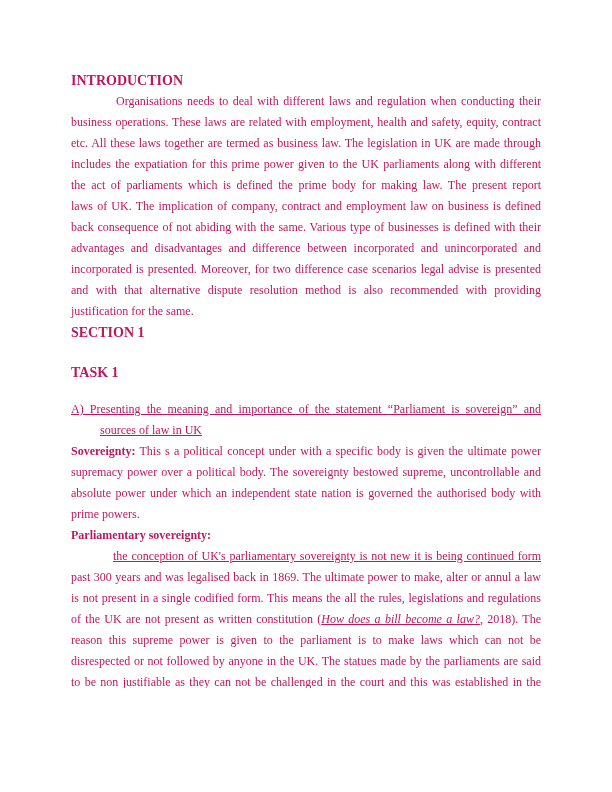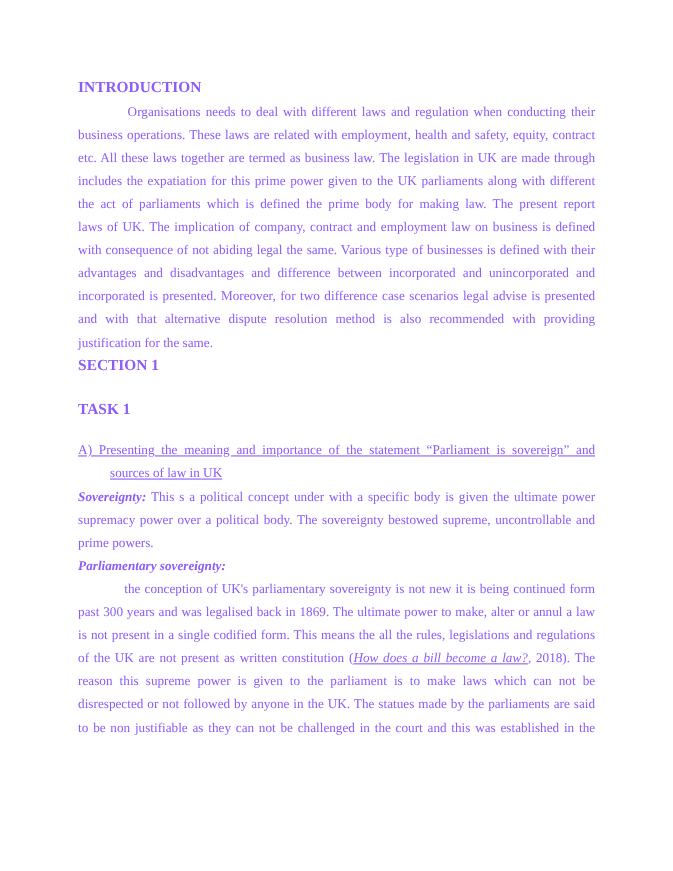--- a/index.html
+++ b/index.html
@@ -6,41 +6,41 @@
   .page {
     position: relative;
     width: 612px;
     height: 688px;
     background: #ffffff;
     box-sizing: border-box;
     padding: 70px 71px 0 71px;
     font-family: "Liberation Serif", "DejaVu Serif", serif;
     font-size: 12px;
     line-height: 21px;
-    color: #8b5cf6;
+    color: #be185d;
     overflow: hidden;
   }
   .h-bold {
     font-weight: bold;
     font-size: 14px;
     line-height: 21px;
   }
   .mt4 { margin-top: 19px; }
   .mt5 { margin-top: 5px; }
   .line {
     text-align: justify;
     text-align-last: justify;
     white-space: normal;
   }
   .line.last { text-align-last: left; }
   .ind45 { padding-left: 45px; }
-  .ind42 { padding-left: 42px; }
+  .ind42 { padding-left: 42px; text-decoration: underline; }
   .ind29 { padding-left: 29px; }
   .u { text-decoration: underline; margin-top: 16px; }
-  .bi { font-weight: bold; font-style: italic; }
+  .bi { font-weight: bold; }
   .it { font-style: italic; text-decoration: underline; }
   .page-number {
     position: absolute;
     top: 724px;
     right: 72px;
     text-align: right;
     line-height: 21px;
   }
 </style>
 </head>
@@ -50,39 +50,40 @@
 
   <div class="h-bold">INTRODUCTION</div>
 
   <div>
     <div class="line ind45">Organisations needs to deal with different laws and regulation when conducting their</div>
     <div class="line">business operations. These laws are related with employment, health and safety, equity, contract</div>
     <div class="line">etc. All these laws together are termed as business law. The legislation in UK are made through</div>
     <div class="line">includes the expatiation for this prime power given to the UK parliaments along with different</div>
     <div class="line">the act of parliaments which is defined the prime body for making law. The present report</div>
     <div class="line">laws of UK. The implication of company, contract and employment law on business is defined</div>
-    <div class="line">with consequence of not abiding legal the same. Various type of businesses is defined with their</div>
+    <div class="line">back consequence of not abiding with the same. Various type of businesses is defined with their</div>
     <div class="line">advantages and disadvantages and difference between incorporated and unincorporated and</div>
     <div class="line">incorporated is presented. Moreover, for two difference case scenarios legal advise is presented</div>
     <div class="line">and with that alternative dispute resolution method is also recommended with providing</div>
     <div class="line last">justification for the same.</div>
   </div>
 
   <div class="h-bold">SECTION 1</div>
 
   <div class="h-bold mt4">TASK 1</div>
 
   <div class="mt5">
     <div class="line u">A) Presenting the meaning and importance of the statement “Parliament is sovereign” and</div>
     <div class="ind29"><span class="u">sources of law in UK</span></div>
   </div>
 
   <div>
     <div class="line"><span class="bi">Sovereignty:</span><span> This s a political concept under with a specific body is given the ultimate power</span></div>
     <div class="line">supremacy power over a political body. The sovereignty bestowed supreme, uncontrollable and</div>
+    <div class="line">absolute power under which an independent state nation is governed the authorised body with</div>
     <div class="line last">prime powers.</div>
   </div>
 
   <div class="bi">Parliamentary sovereignty:</div>
 
   <div>
     <div class="line ind42">the conception of UK's parliamentary sovereignty is not new it is being continued form</div>
     <div class="line">past 300 years and was legalised back in 1869. The ultimate power to make, alter or annul a law</div>
     <div class="line">is not present in a single codified form. This means the all the rules, legislations and regulations</div>
     <div class="line"><span>of the UK are not present as written constitution (</span><span class="it">How does a bill become a law?</span><span>, 2018). The</span></div>

